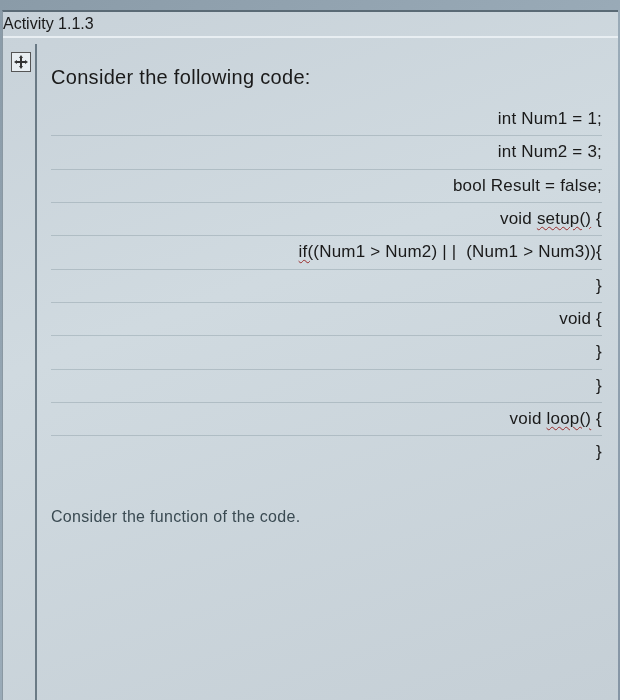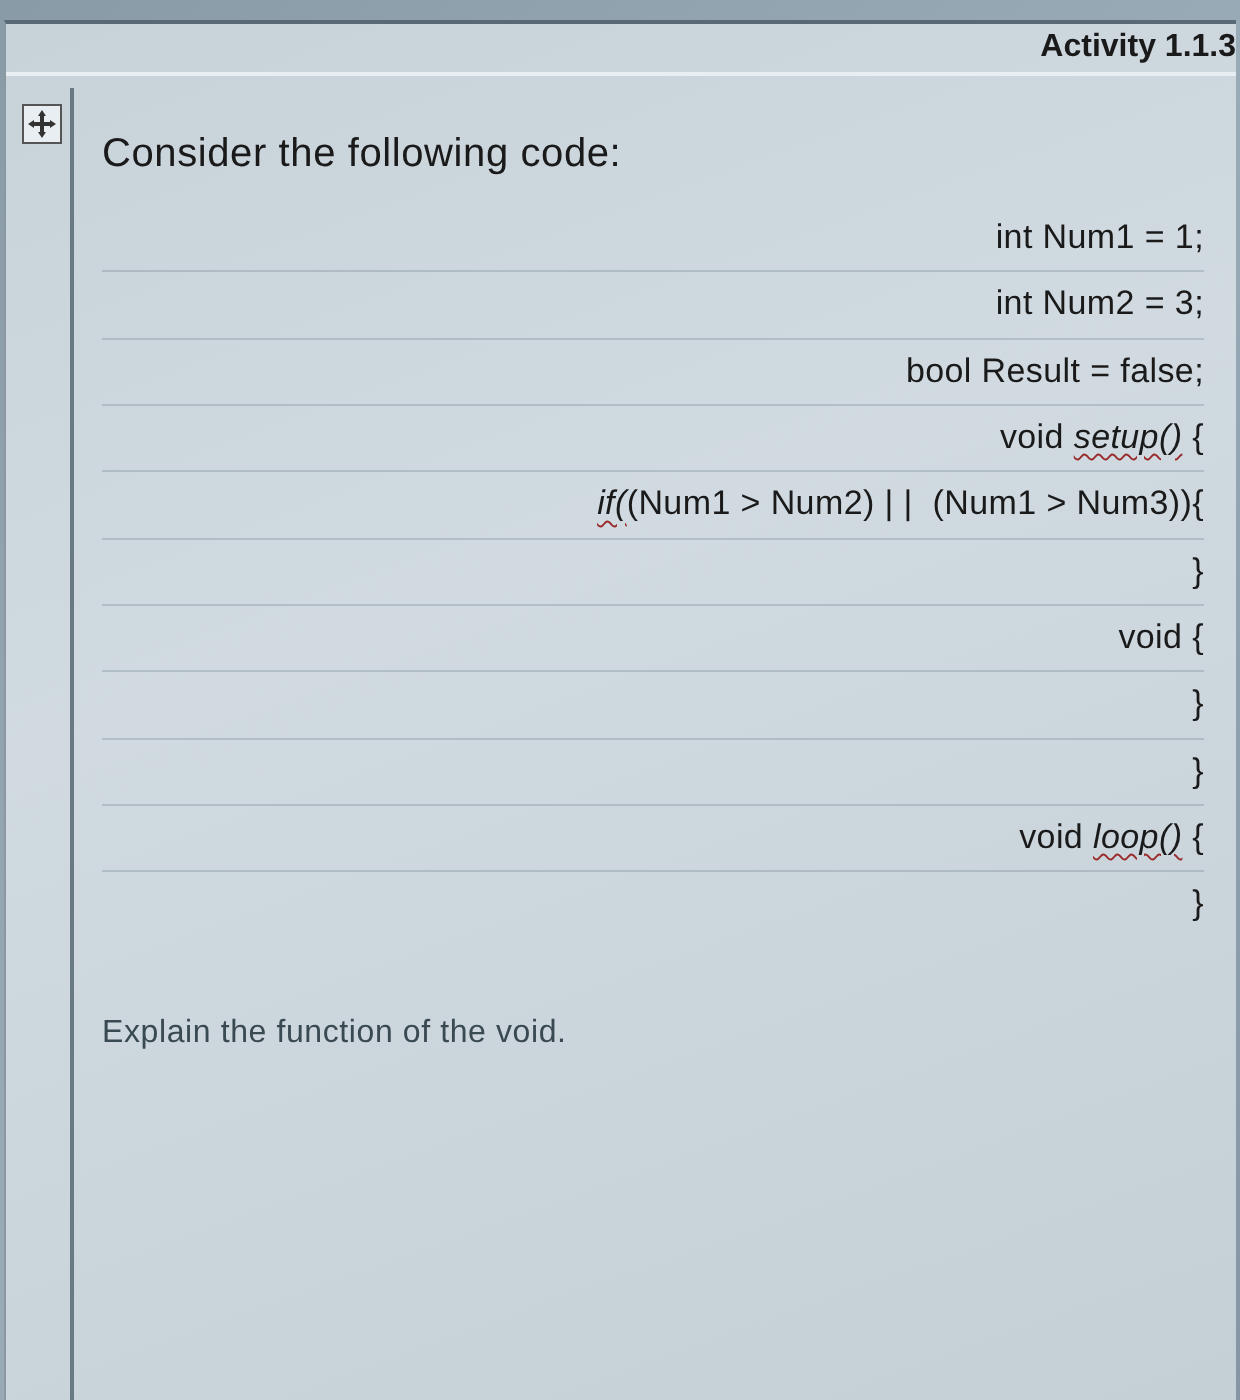--- a/index.html
+++ b/index.html
@@ -24,22 +24,22 @@
       background: #cfd8de;
       background: linear-gradient(160deg, #c8d2d9 0%, #d0dae0 40%, #c5cfd6 100%);
       border-top: 2px solid #5a6a75;
       border-left: 1px solid #8a98a2;
     }
     .title-bar {
       height: 26px;
       border-bottom: 2px solid #5a6a75;
       display: flex;
       align-items: center;
-      justify-content: flex-end;
-      font-weight: bold;
+      justify-content: flex-start;
+      font-weight: normal;
       font-size: 16px;
       color: #1a1a1a;
       position: relative;
     }
     .title-bar::before {
       content: "";
       position: absolute;
       left: 0;
       top: 100%;
       width: 100%;
@@ -89,21 +89,20 @@
     }
     .intro-line {
       font-size: 20px;
       padding-bottom: 10px;
       letter-spacing: 0.3px;
     }
     .squiggle {
       text-decoration: underline wavy #9a2a2a;
       text-decoration-thickness: 1.2px;
       text-underline-offset: 2px;
-      font-style: italic;
     }
     .cursor-mark {
       display: inline-block;
       border-left: 1.5px solid #1a1a1a;
       height: 1.1em;
       vertical-align: text-bottom;
       margin-left: -1px;
       margin-right: -1px;
     }
     .explain-line {
@@ -145,16 +144,16 @@
       <div class="code-line indent1">void {</div>
 
 
       <div class="code-line indent1">}</div>
       <div class="code-line">}</div>
 
       <div class="code-line"><span>void </span><span class="squiggle">loop()</span><span> {</span></div>
 
       <div class="code-line">}</div>
 
-      <div class="explain-line">Explain the function of the void.</div>
+      <div class="explain-line">Consider the function of the code.</div>
     </div>
   </div>
 </div>
 
 </body></html>

